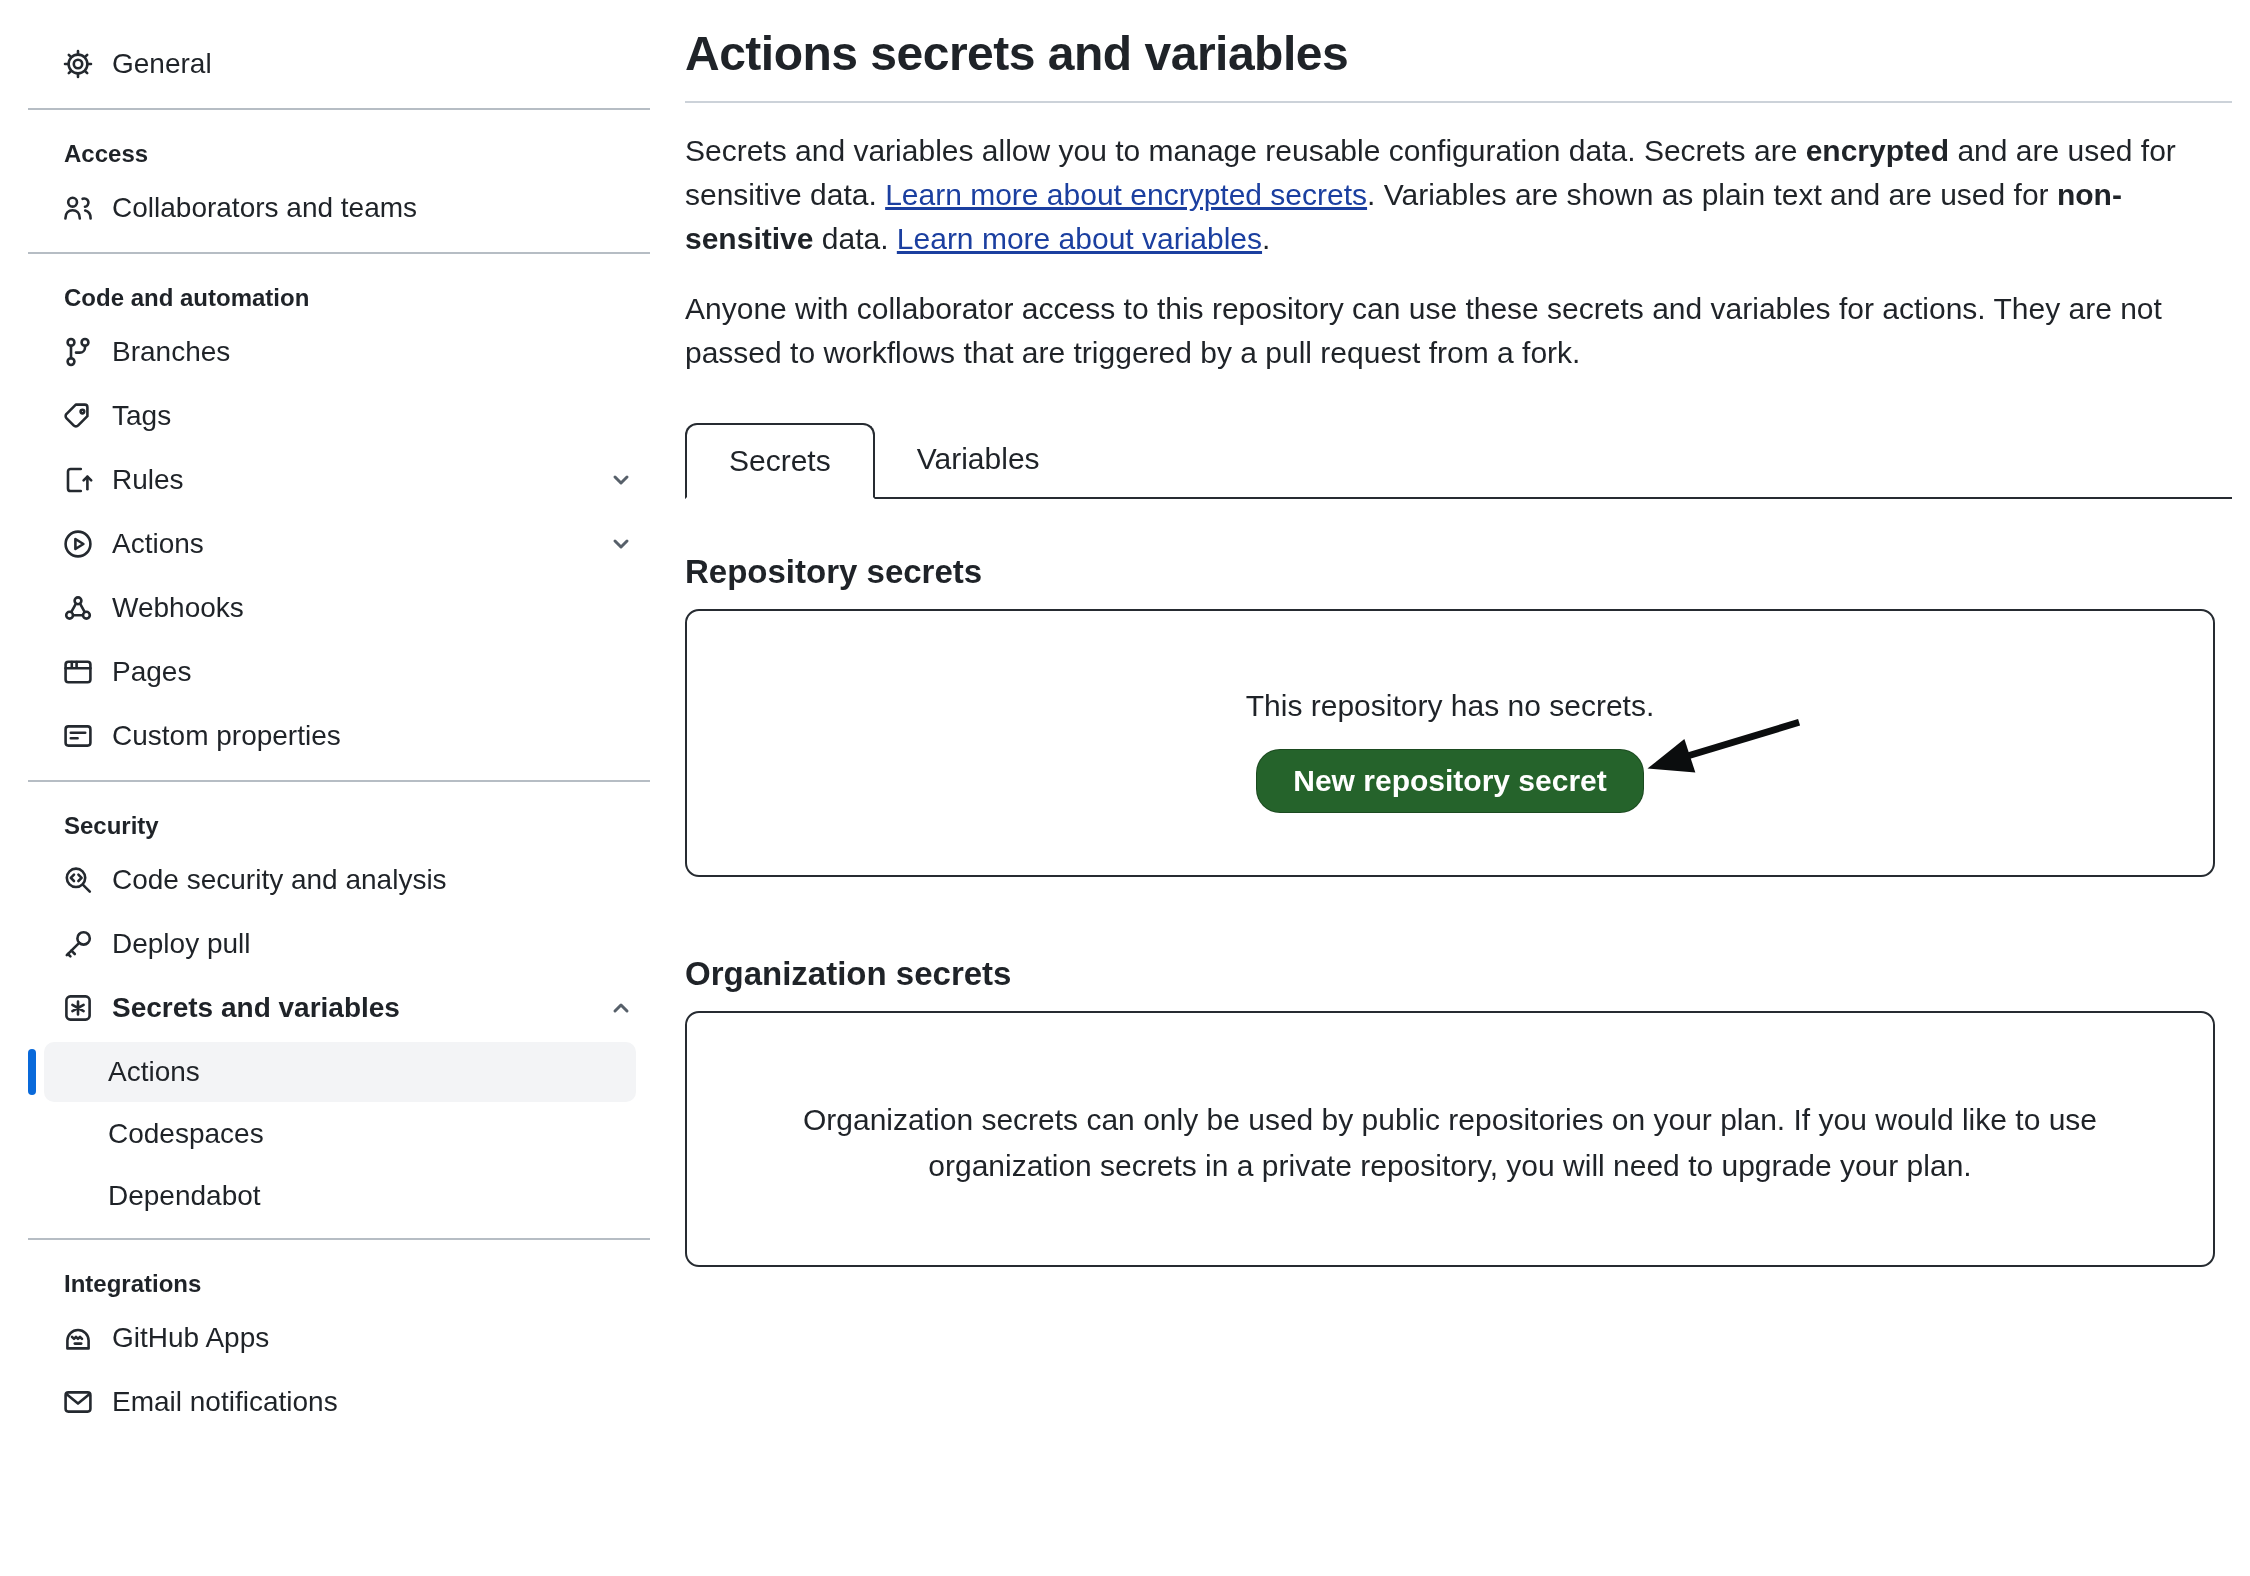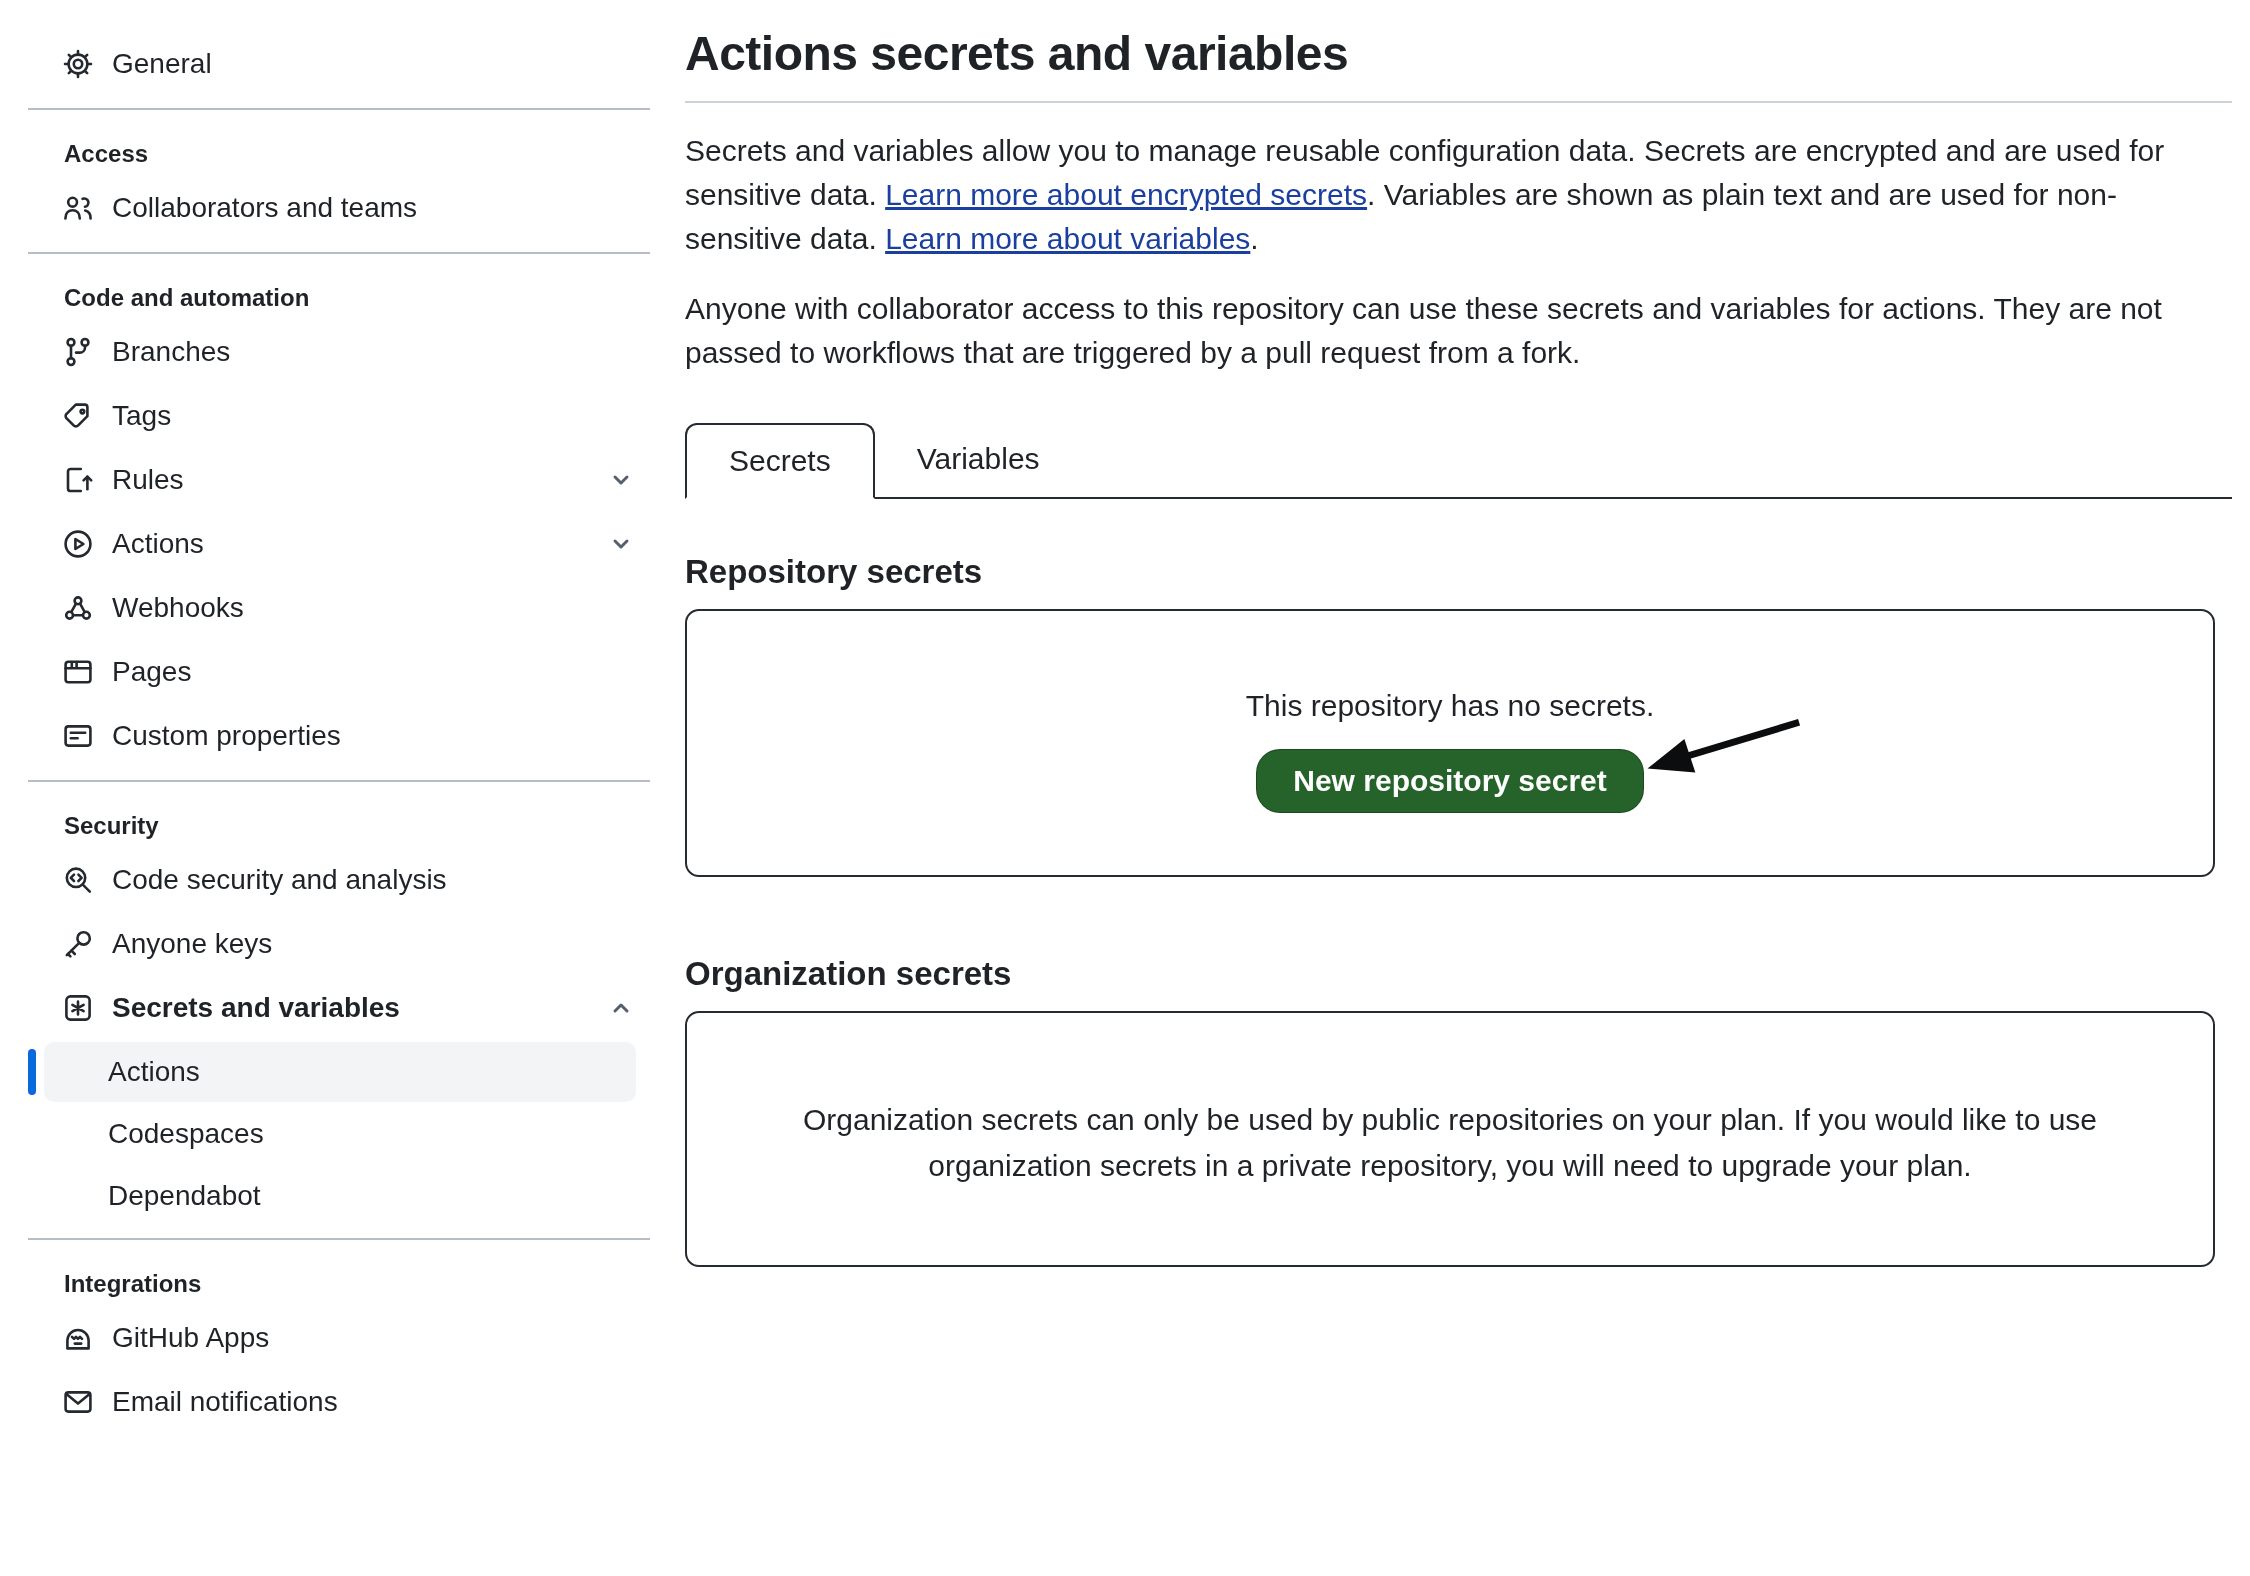--- a/index.html
+++ b/index.html
@@ -28,21 +28,21 @@
   .subitem.selected{background:#f3f4f6;}
   .subitem.selected::before{content:"";position:absolute;left:-16px;top:7px;width:8px;height:46px;
            border-radius:4px;background:var(--accent-blue);}
   svg.oct{fill:none;stroke:#24292f;stroke-width:1.3;stroke-linecap:round;stroke-linejoin:round;width:100%;height:100%;}
   svg.oct.gray{stroke:#57606a;stroke-width:1.6;}
   
   .main{position:absolute;left:685px;top:0;width:1547px;}
   h1{font-size:48px;font-weight:700;margin-top:26px;letter-spacing:-0.5px;}
   .title-divider{border:none;border-top:2px solid #ccd2d9;margin-top:20px;}
   .intro{font-size:30px;line-height:44px;margin-top:26px;width:1535px;}
-  .intro strong{font-weight:400;}
+  .intro strong{font-weight:700;}
   .link{color:var(--link-blue);text-decoration:underline;cursor:pointer;}
   .para2{font-size:30px;line-height:44px;margin-top:26px;width:1535px;}
   .tabs{display:flex;align-items:flex-end;border-bottom:2px solid var(--border-dark);margin-top:46px;height:78px;}
   .tab{font-size:30px;display:flex;align-items:center;justify-content:center;height:76px;padding:0 42px;
        background:#fff;cursor:pointer;}
   .tab.active{border:2px solid var(--border-dark);border-bottom:2px solid #fff;border-radius:12px 12px 0 0;
        margin-bottom:-2px;}
   h3.sec{font-size:33px;font-weight:700;}
   h3.repo{margin-top:54px;}
   h3.org{margin-top:78px;}
@@ -183,21 +183,21 @@
       <span class="lbl">Code security and analysis</span>
     </a>
     <a class="row">
       <span class="ic">
         <svg class="oct" viewBox="0 0 16 16">
             <circle cx="10.8" cy="5.2" r="3.1"></circle>
             <path d="M8.6 7.4 2.4 13.6"></path>
         <path d="M4.7 11.3l1.7 1.7M3 13l1.2 1.2"></path>
           </svg>
       </span>
-      <span class="lbl">Anyone keys</span>
+      <span class="lbl">Deploy pull</span>
     </a>
     <a class="row bold">
       <span class="ic">
         <svg class="oct" viewBox="0 0 16 16">
             <rect x="2.2" y="2.2" width="11.6" height="11.6" rx="2"></rect>
         <path d="M8 4.8v6.4M5.2 6.4l5.6 3.2M10.8 6.4 5.2 9.6"></path>
           </svg>
       </span>
       <span class="lbl">Secrets and variables</span>
       <span class="chev">

